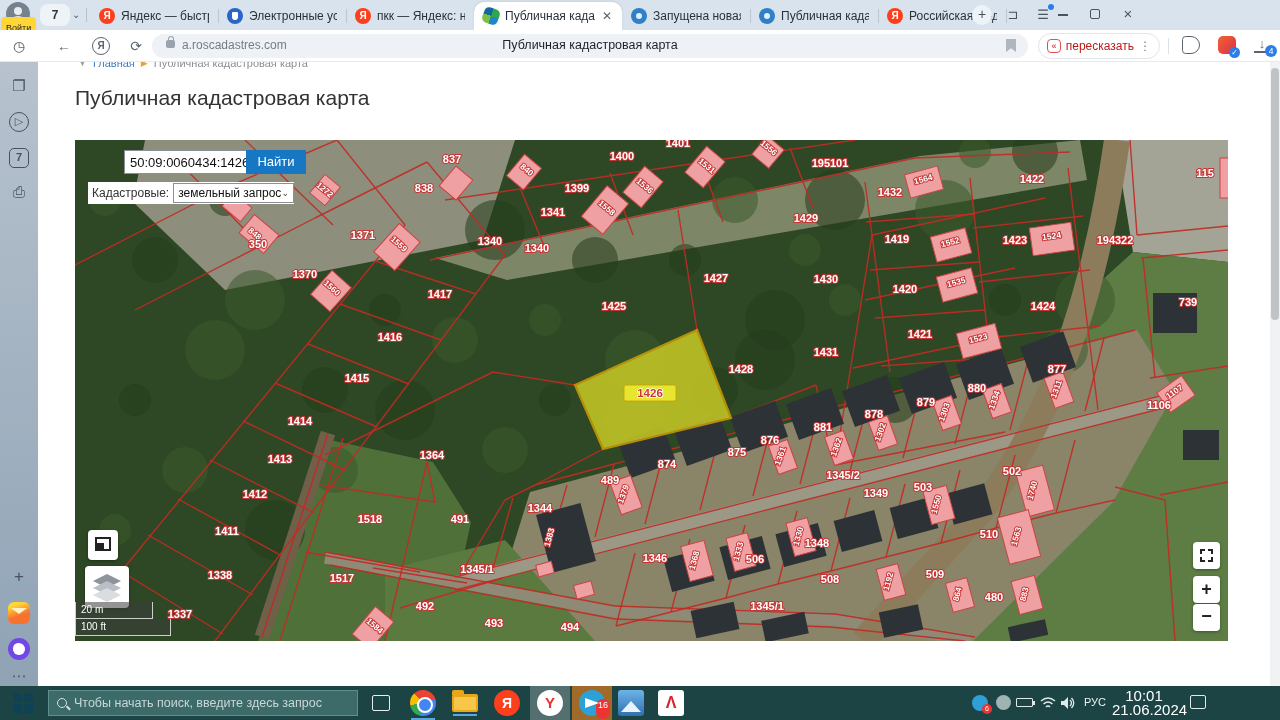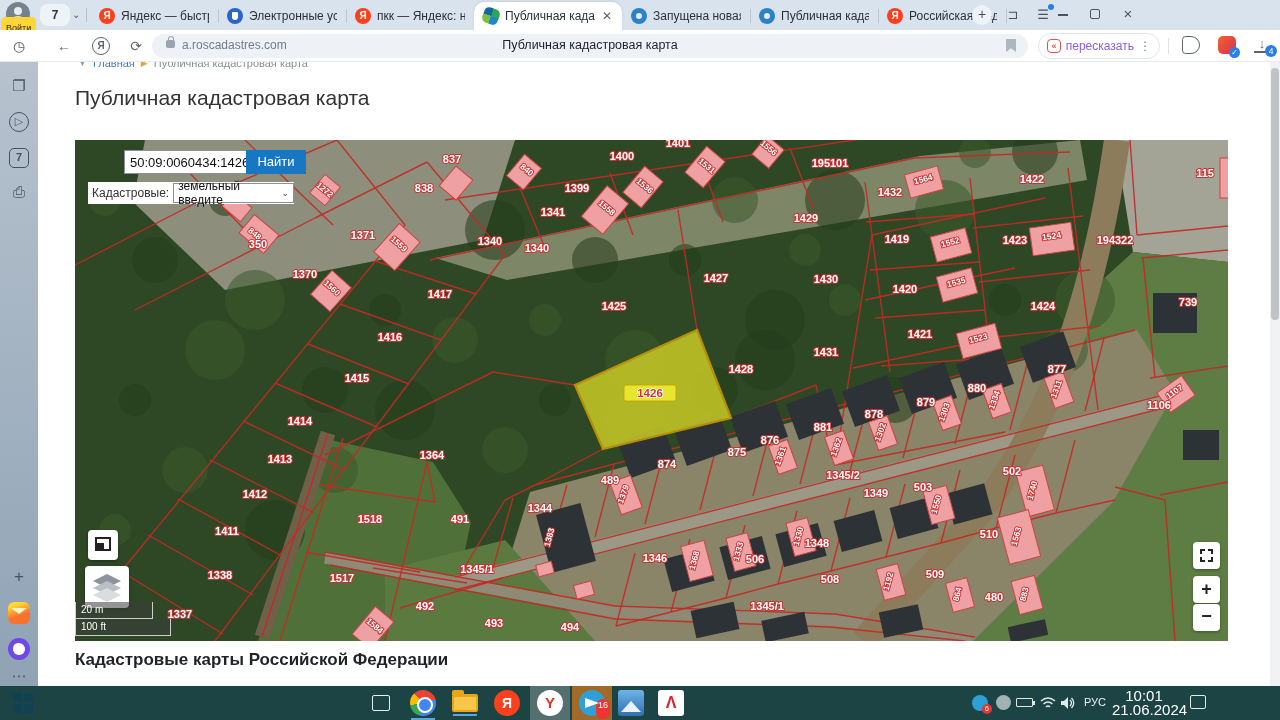--- a/index.html
+++ b/index.html
@@ -39,21 +39,21 @@
   .tool-ico{top:7px;width:18px;height:18px;color:#5a646e;font-size:14px;text-align:center;line-height:18px;}
   .ya-home{border:1.5px solid #5a646e;border-radius:50%;font-size:10px;font-weight:700;line-height:15px;}
   .addr{left:152px;top:4px;width:876px;height:24px;background:#eef1f5;border-radius:12px;}
   .lock{position:absolute;left:14px;top:6px;width:9px;height:8px;border-radius:2px;background:#9aa3ad;}
   .lock:before{content:"";position:absolute;left:1.5px;top:-4px;width:4px;height:4px;border:1.5px solid #9aa3ad;border-bottom:none;border-radius:3px 3px 0 0;}
   .addr .domain{position:absolute;left:30px;top:4px;font-size:12px;color:#737c86;text-align:center;}
   .addr .ptitle{position:absolute;left:0;right:0;top:4px;text-align:center;font-size:12.5px;color:#1d2127;}
   .addr .flag{position:absolute;right:12px;top:5px;width:10px;height:13px;background:#aeb6bf;clip-path:polygon(0 0,100% 0,100% 100%,50% 72%,0 100%);}
   .retell{left:1038px;top:3px;width:122px;height:26px;border:1px solid #e2e5e9;border-radius:13px;background:#fff;display:flex;align-items:center;gap:5px;padding:0 8px;}
   .retell .q{width:16px;height:14px;border:1.5px solid #e05252;border-radius:4px;color:#e05252;font-size:9px;font-weight:700;text-align:center;line-height:12px;}
-  .retell .t{font-size:12px;color:#8b5cf6;}
+  .retell .t{font-size:12px;color:#b91c1c;}
   .retell .dots{margin-left:auto;color:#767f89;font-size:12px;}
   .vsep{left:1168px;top:8px;width:1px;height:16px;background:#dde1e6;}
   .coll-ico{left:1182px;top:6px;width:18px;height:18px;border:1.8px solid #5a646e;border-radius:4px 10px 10px 4px;}
   .gift-ico{left:1218px;top:6px;width:18px;height:18px;border-radius:5px;background:linear-gradient(135deg,#f2622f,#d8314e);}
   .badge-check{position:absolute;right:-4px;bottom:-4px;width:11px;height:11px;border-radius:50%;background:#2b7de9;color:#fff;font-size:8px;line-height:11px;text-align:center;}
   .dl-ico{left:1254px;top:7px;width:16px;height:16px;color:#5a646e;font-size:13px;text-align:center;line-height:14px;border-bottom:2px solid #5a646e;}
   .badge-num{position:absolute;right:-7px;bottom:-6px;min-width:12px;height:12px;border-radius:6px;background:#2b7de9;color:#fff;font-size:8.5px;line-height:12px;text-align:center;padding:0 2px;}
   
   #sidebar{left:0;top:62px;width:38px;height:624px;background:linear-gradient(#b7c2ce,#8fa3b5);}
   .sb-ico{left:9px;width:20px;height:20px;color:#47525e;font-size:15px;text-align:center;line-height:20px;}
@@ -558,21 +558,21 @@
           <rect x="549" y="245" width="52" height="16" rx="2" fill="#e6e630" stroke="#c8a000" stroke-width="0.8"></rect>
           <text x="575" y="257" font-size="11.5" font-weight="700" fill="#cf3333" stroke="#ffffff" stroke-width="1.6" paint-order="stroke" text-anchor="middle">1426</text>
         </svg>
 
       
       <input class="abs srch-input" value="50:09:0060434:1426" style="">
       <div class="abs srch-btn">Найти</div>
       <div class="abs def-row">
         <span class="dl">Кадастровые:</span>
         <span class="def-sel">
-          <span>земельный введите</span>
+          <span>земельный запрос</span>
           <span class="ch">⌄</span>
         </span>
       </div>
       <div class="abs mapbtn btn-inset">
           <span class="inset-g"></span>
         </div>
       <div class="abs mapbtn btn-layers">
         <svg width="44" height="42" viewBox="0 0 44 42">
           <polygon points="22,8 36,15 22,22 8,15" fill="#8d949b"></polygon>
           <polygon points="22,15 36,22 22,29 8,22" fill="#b9bfc5"></polygon>
@@ -583,32 +583,35 @@
       <div class="abs scalebox" style="top:479px;width:96px;">100 ft</div>
       <div class="abs mapbtn btn-fs">
         <svg width="27" height="27" viewBox="0 0 27 27">
           <path d="M8 12 V8 H12 M15 8 H19 V12 M19 15 V19 H15 M12 19 H8 V15" fill="none" stroke="#222" stroke-width="2"></path>
         </svg>
       </div>
       <div class="abs mapbtn btn-zi">+</div>
       <div class="abs mapbtn btn-zo">−</div>
     </div>
 
-    <h2 id="footheading">Кадастровые карты Российской Федерации</h2>
     <div id="scrollbar" class="abs">
         <div id="scrollthumb" class="abs"></div>
       </div>
   </div>
 
   <div id="taskbar" class="abs">
     <div class="abs start">
       <span class="pane" style="left:13px;top:7px;"></span>
       <span class="pane" style="left:24px;top:7px;"></span>
       <span class="pane" style="left:13px;top:18px;"></span>
       <span class="pane" style="left:24px;top:18px;"></span>
+    </div>
+    <div class="abs tsearch">
+      <span class="mag"></span>
+      <span class="ph">Чтобы начать поиск, введите здесь запрос</span>
     </div>
     <div class="abs tbico taskview" style="left:372px;"></div>
     <div class="abs tbico chrome" style="left:410px;">
         <span class="underline"></span>
       </div>
     <div class="abs tbico folder" style="left:452px;">
         <span class="underline"></span>
       </div>
     <div class="abs tbico yacirc" style="left:494px;">Я</div>
 

